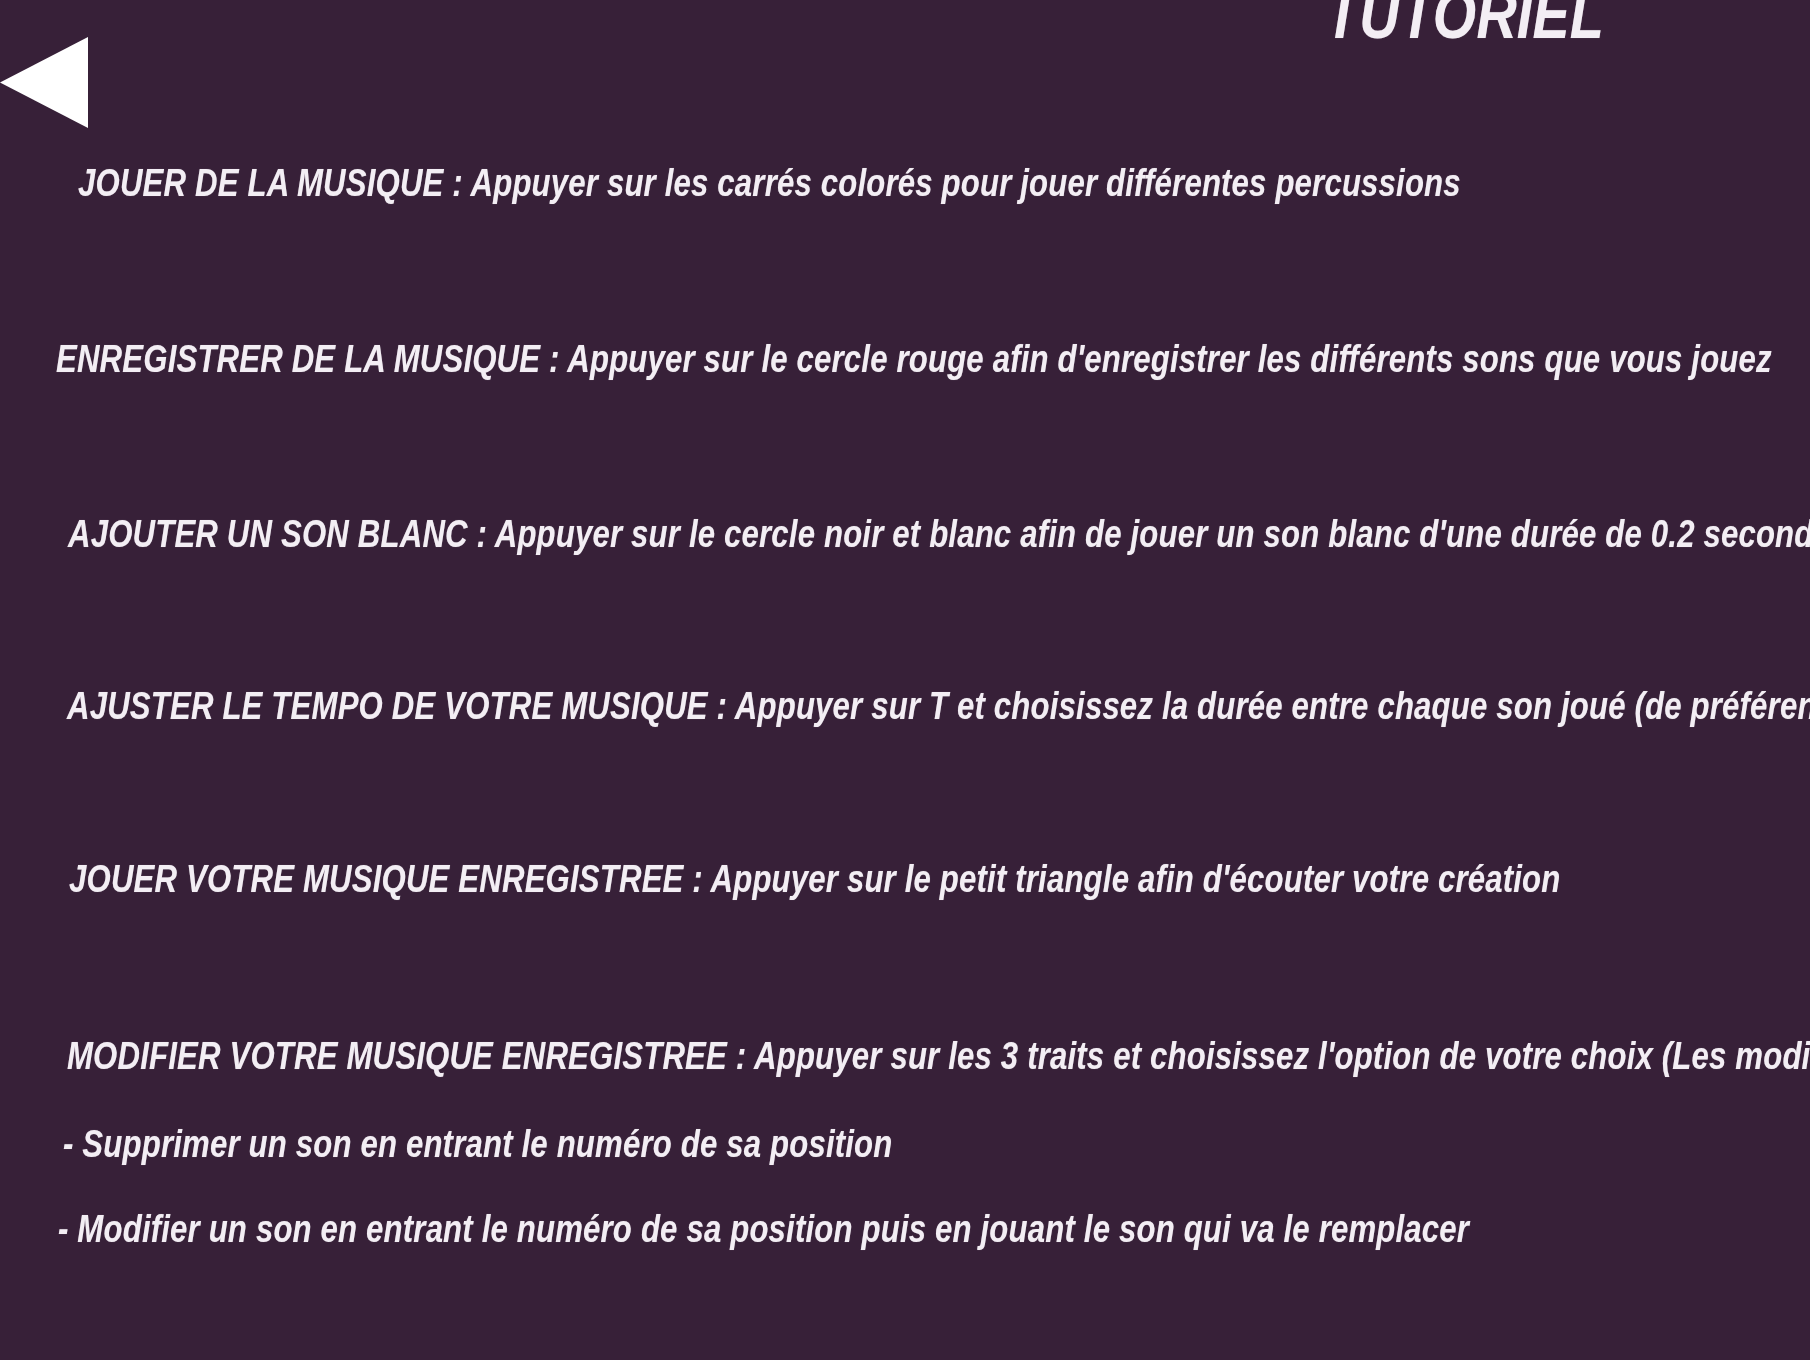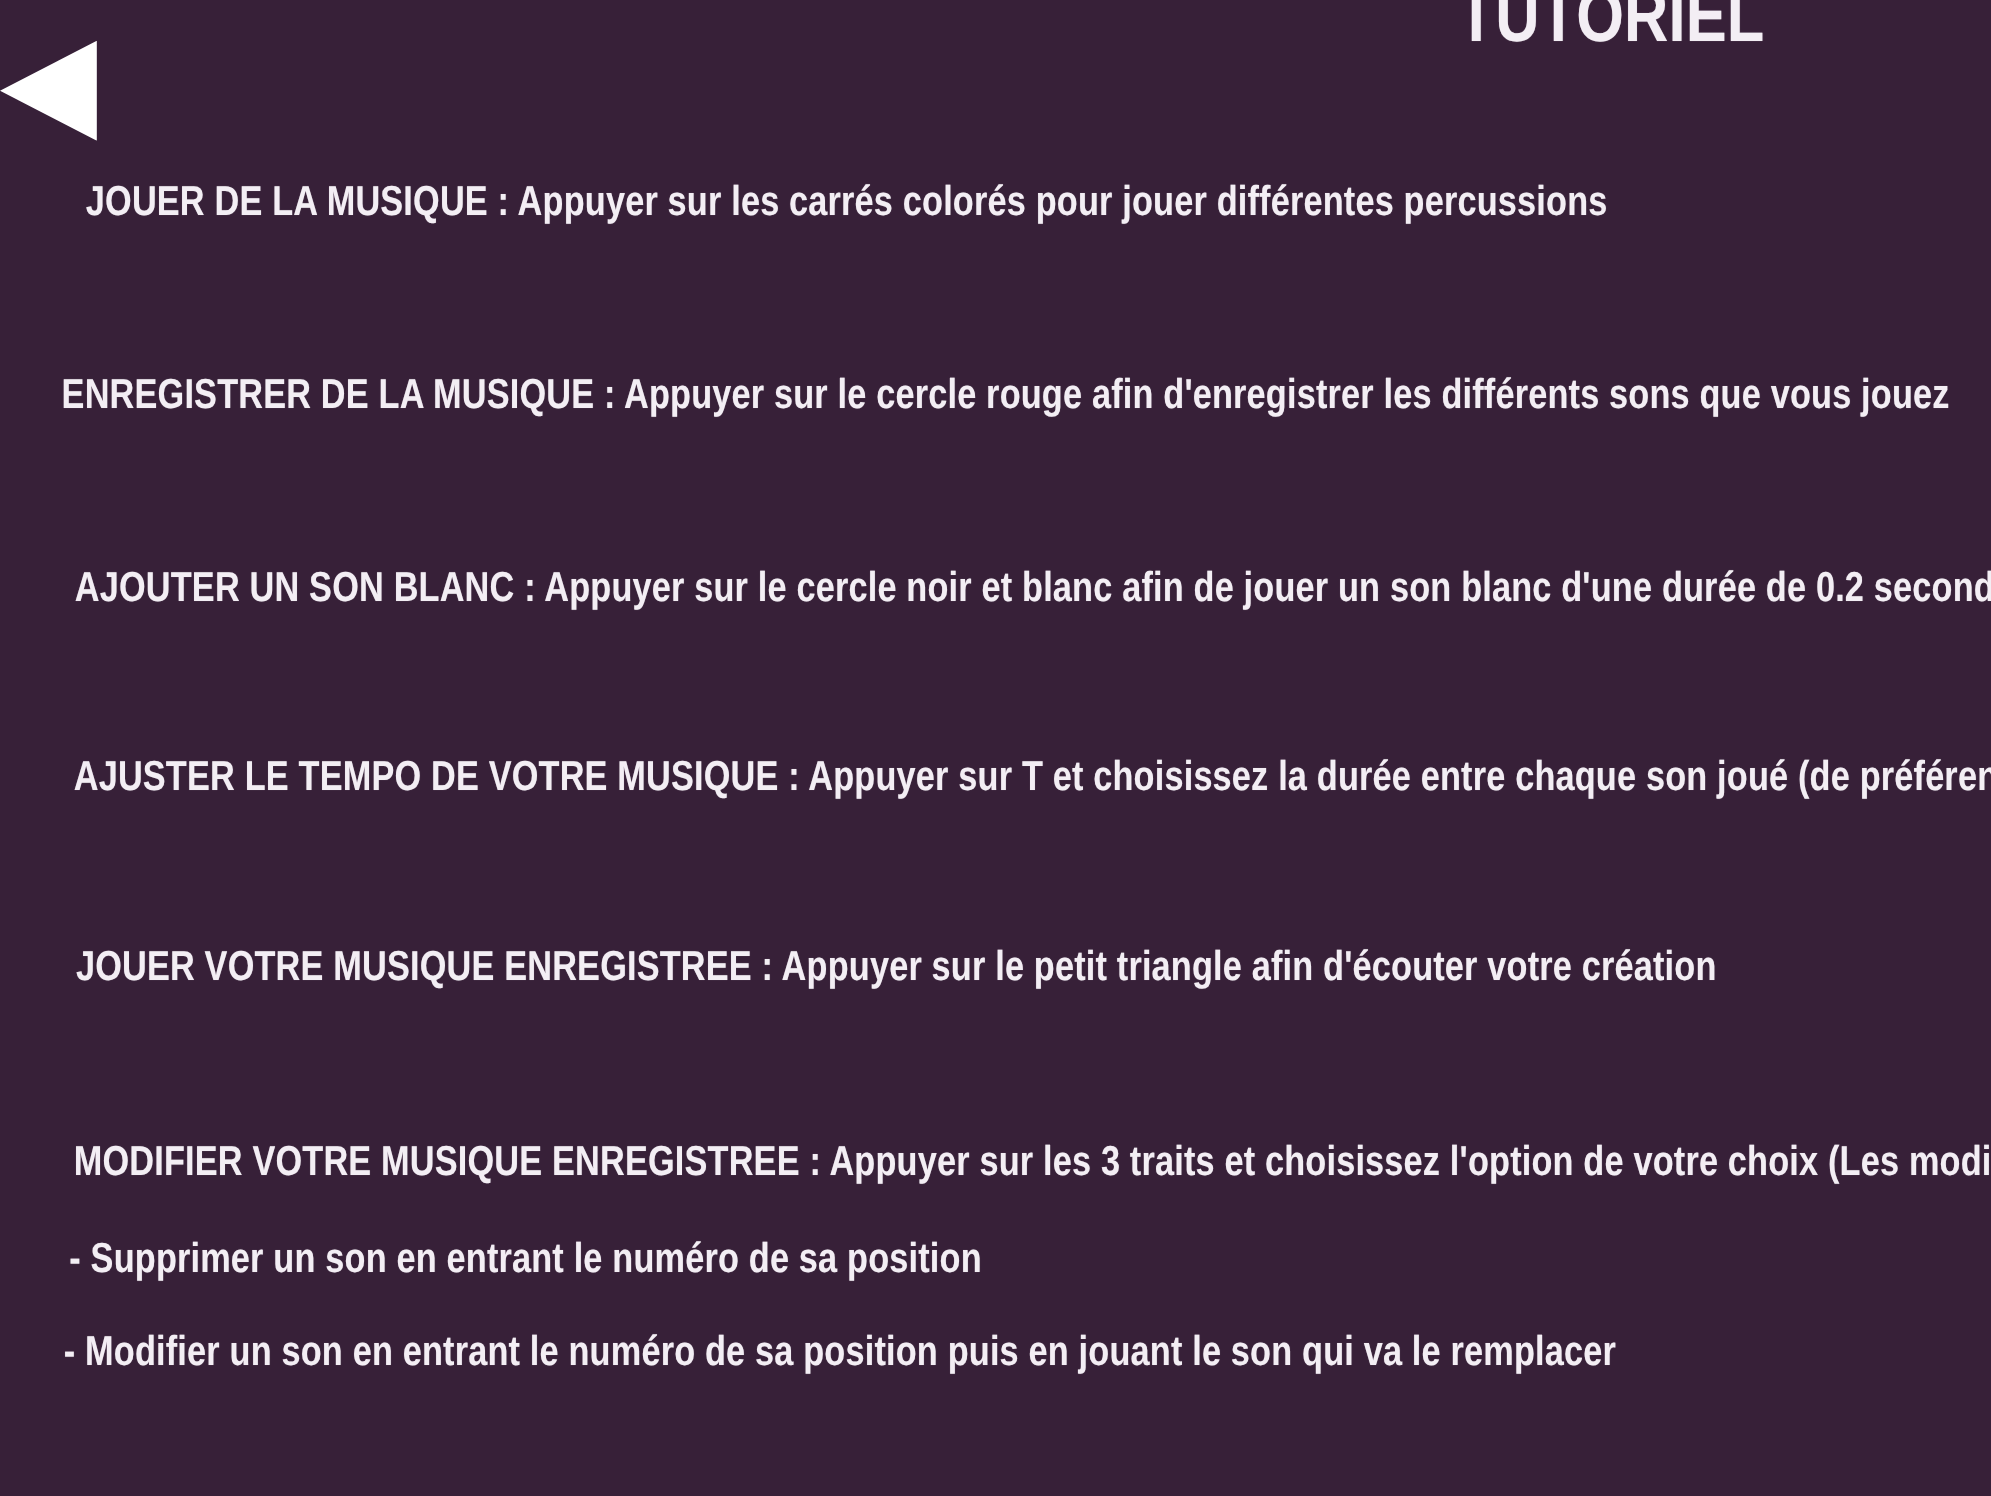--- a/index.html
+++ b/index.html
@@ -9,20 +9,21 @@
   html,body{margin:0;padding:0;background:var(--bg);}
   .screen{
     position:relative;
     width:1810px;
     height:1360px;
     background:var(--bg);
     overflow:hidden;
     font-family:"Liberation Sans", sans-serif;
     font-weight:700;
     color:var(--fg);
+    font-style:italic;
   }
   .cond{
     transform:scaleX(0.82);
     transform-origin:left top;
     white-space:nowrap;
     letter-spacing:0.2px;
   }
   .page-title{
     position:absolute;
     top:-20px;

